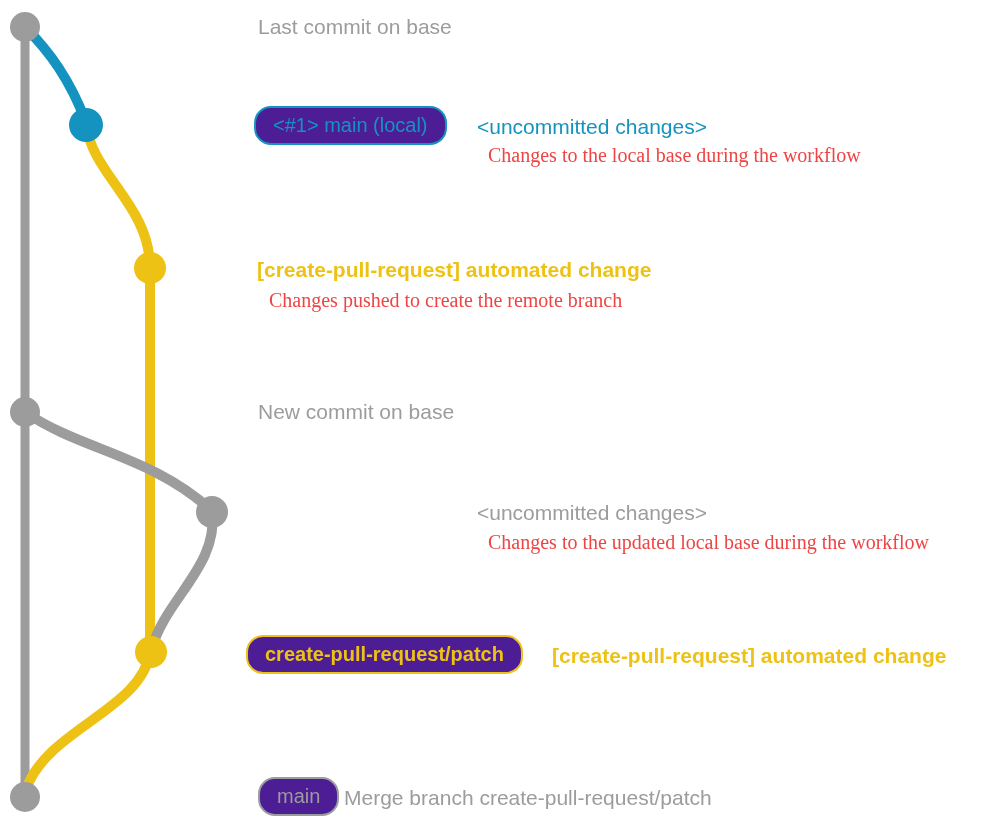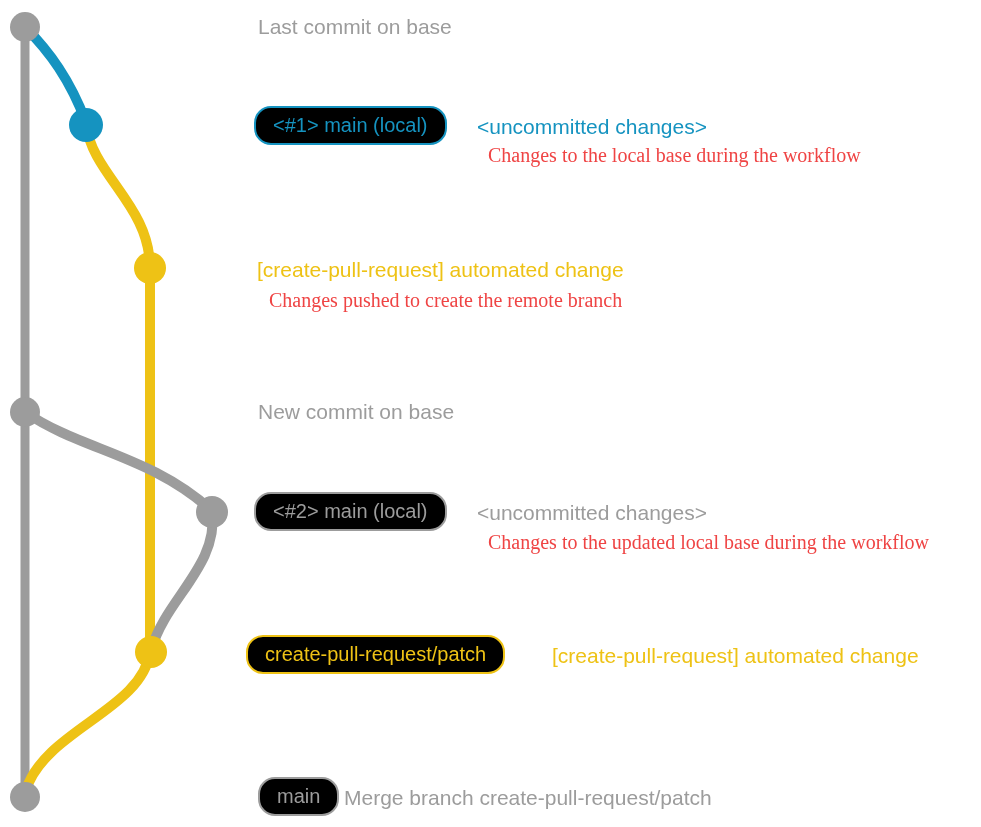--- a/index.html
+++ b/index.html
@@ -34,24 +34,24 @@
     color: #ef4444;
   }
   .badge {
     display: inline-block;
     font-family: "Liberation Sans", sans-serif;
     font-size: 20px;
     line-height: 23px;
     padding: 6px 17px;
     border: 2px solid currentColor;
     border-radius: 17px;
-    background: #000000;
+    background: #4c1d95;
   }
   .c-blue   { color: #1593c0; }
-  .c-yellow { color: #eec215; }
+  .c-yellow { color: #eec215; font-weight: bold; }
   .c-gray   { color: #9c9c9c; }
 </style>
 </head>
 <body>
 
 <div class="stage">
 
   <svg class="graph-svg" width="260" height="827" viewBox="0 0 260 827">
 
     <line x1="25" y1="27" x2="25" y2="797" stroke-width="9" stroke="#9c9c9c"></line>
@@ -81,21 +81,20 @@
 
   <div class="abs badge c-blue" style="left:254px; top:106px;">&lt;#1&gt; main (local)</div>
   <div class="abs side-title c-blue" style="left:477px; top:114px;">&lt;uncommitted changes&gt;</div>
   <div class="abs desc" style="left:488px; top:143px;">Changes to the local base during the workflow</div>
 
   <div class="abs side-title c-yellow" style="left:257px; top:257px;">[create-pull-request] automated change</div>
   <div class="abs desc" style="left:269px; top:288px;">Changes pushed to create the remote branch</div>
 
   <div class="abs annotation" style="left:258px; top:399px;">New commit on base</div>
 
-  <div class="abs badge c-gray" style="left:254px; top:492px;">&lt;#2&gt; main (local)</div>
   <div class="abs side-title c-gray" style="left:477px; top:500px;">&lt;uncommitted changes&gt;</div>
   <div class="abs desc" style="left:488px; top:530px;">Changes to the updated local base during the workflow</div>
 
   <div class="abs badge c-yellow" style="left:246px; top:635px;">create-pull-request/patch</div>
   <div class="abs side-title c-yellow" style="left:552px; top:643px;">[create-pull-request] automated change</div>
 
   <div class="abs badge c-gray" style="left:258px; top:777px;">main</div>
   <div class="abs side-title c-gray" style="left:344px; top:785px;">Merge branch create-pull-request/patch</div>
 
 </div>

